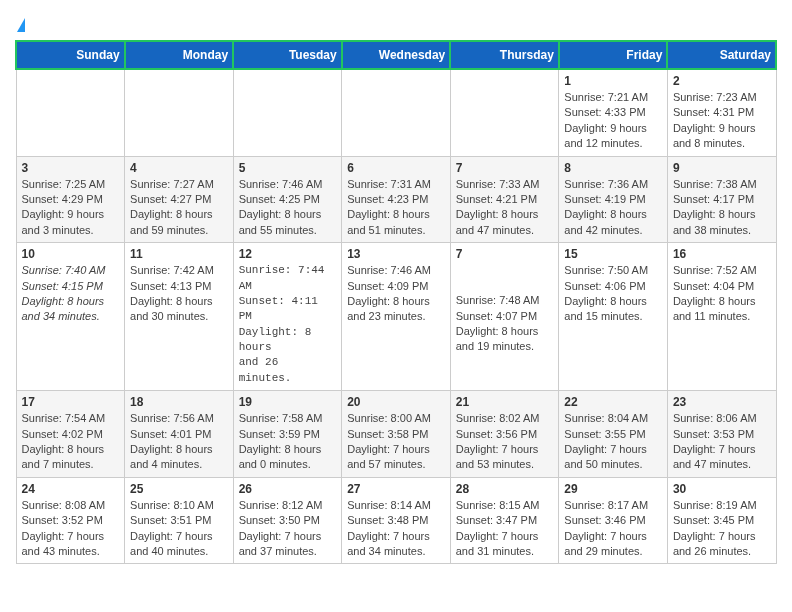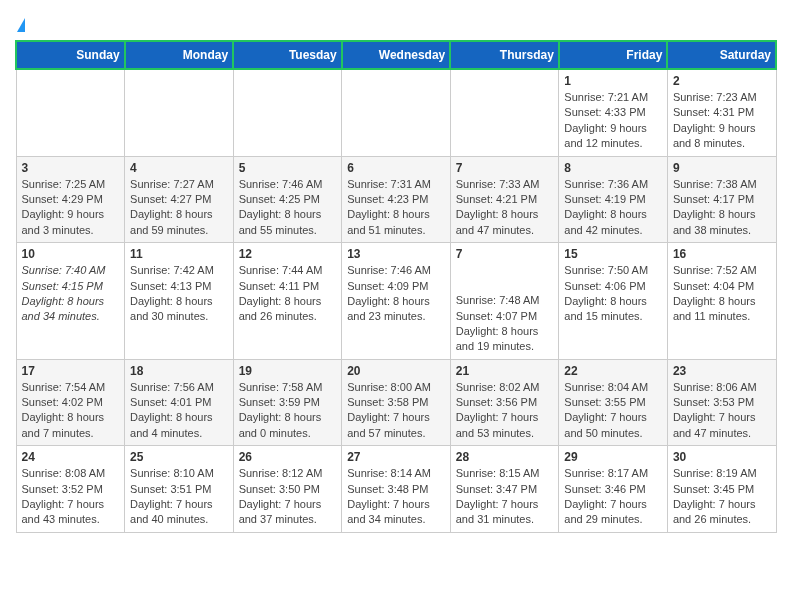--- a/index.html
+++ b/index.html
@@ -214,21 +214,21 @@
         </td>
         <td>
           <span class="day-number">11</span>
           <div class="day-info" style="white-space: pre-line;">Sunrise: 7:42 AM
 Sunset: 4:13 PM
 Daylight: 8 hours
 and 30 minutes.</div>
         </td>
         <td>
           <span class="day-number">12</span>
-          <div class="day-info" style="white-space: pre-line;">Sunrise: 7:44 AM
+          <div class="day-info" style="white-space: pre-line; font-family: Liberation Mono, monospace;">Sunrise: 7:44 AM
 Sunset: 4:11 PM
 Daylight: 8 hours
 and 26 minutes.</div>
         </td>
         <td>
           <span class="day-number">13</span>
           <div class="day-info" style="white-space: pre-line;">Sunrise: 7:46 AM
 Sunset: 4:09 PM
 Daylight: 8 hours
 and 23 minutes.</div>

